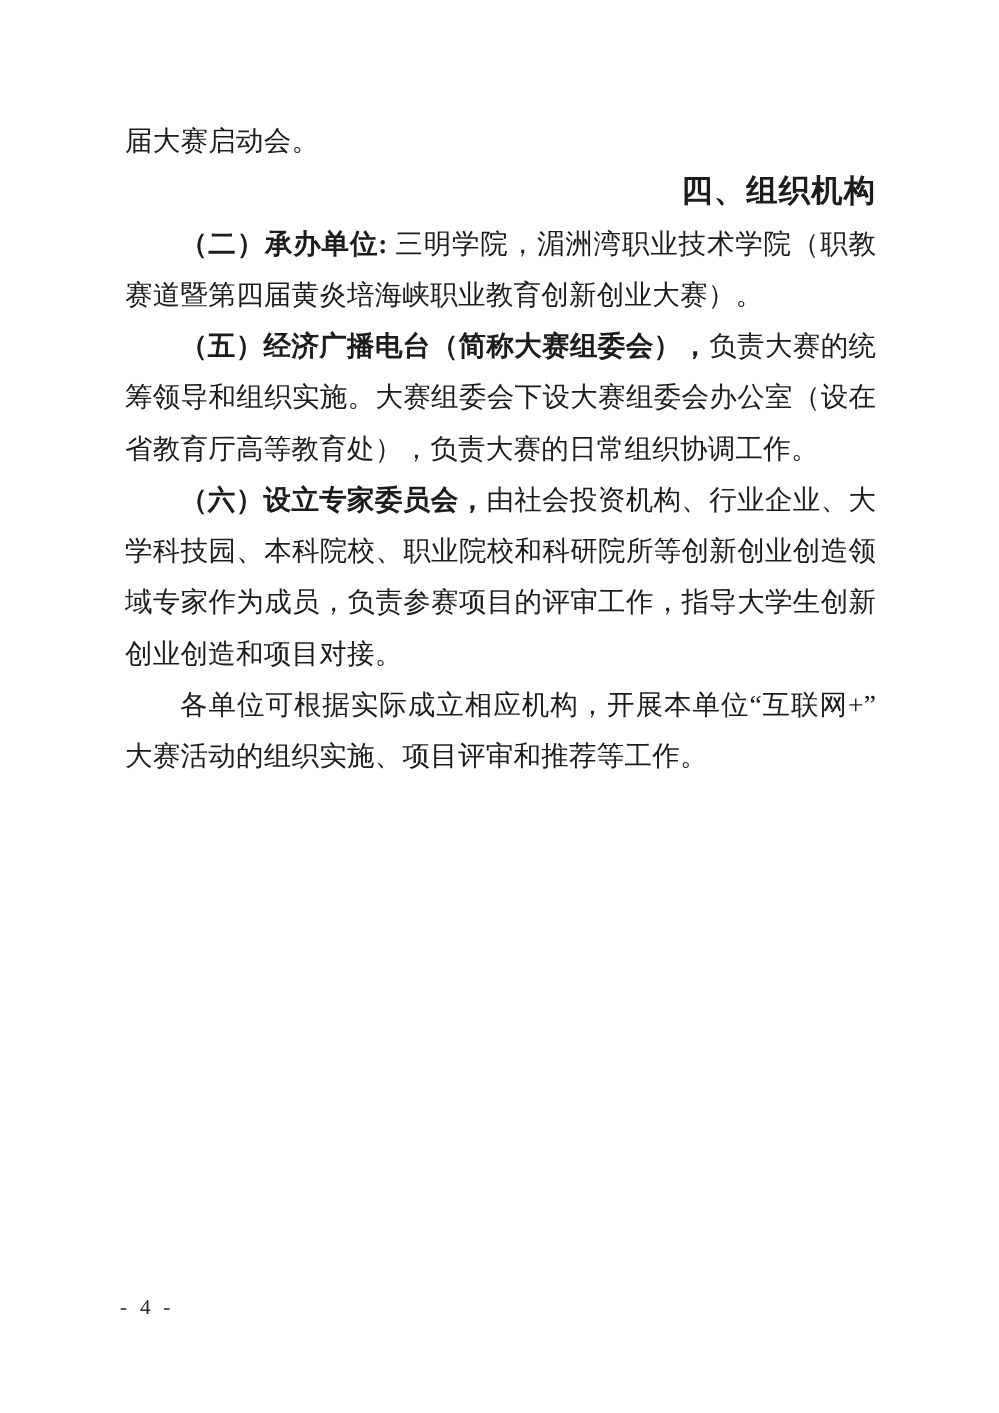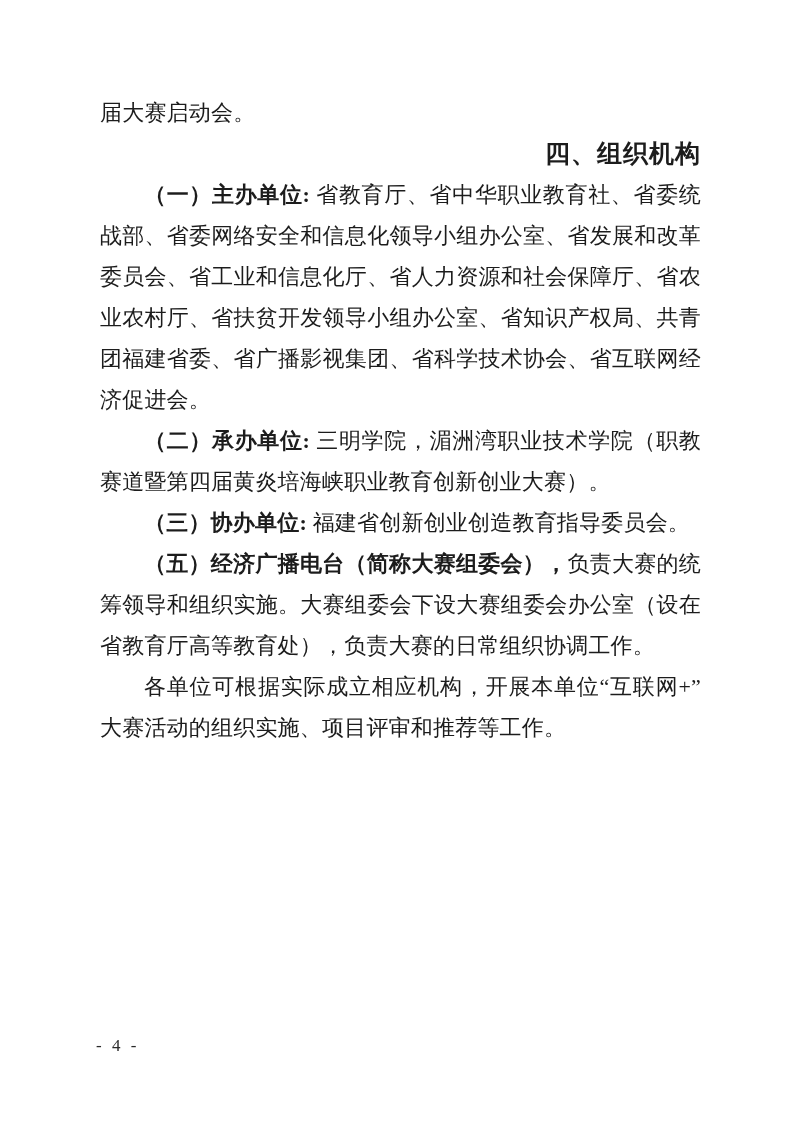--- a/index.html
+++ b/index.html
@@ -56,28 +56,27 @@
 </head>
 <body>
 
 <div class="page">
   <div class="content">
 
     <p class="continuation"><span>届大赛启动会。</span></p>
 
     <p class="heading"><span>四、组织机构</span></p>
 
-    <p><span class="para-label">（一）主办单位: </span><span>省教育厅、省中华职业教育社、省委统战部、省委网络安全和信息化领导小组办公室、省发展和改革委员会、省工业和信息化厅、省人力资源和社会保障厅、省农业农村厅、省扶贫开发领导小组办公室、省知识产权局、共青团福建省委、省广播影视集团、省科学技术协会、省互联网经济促进会。</span></p>
 
     <p><span class="para-label">（二）承办单位: </span><span>三明学院，湄洲湾职业技术学院（职教赛道暨第四届黄炎培海峡职业教育创新创业大赛）。</span></p>
 
-    <p><span class="para-label">（三）协办单位: </span><span>福建省创新创业创造教育指导委员会。</span></p>
 
 
     <p><span class="para-label">（五）经济广播电台（简称大赛组委会），</span><span>负责大赛的统筹领导和组织实施。大赛组委会下设大赛组委会办公室（设在省教育厅高等教育处），负责大赛的日常组织协调工作。</span></p>
 
+    <p><span class="para-label">（六）设立专家委员会，</span><span>由社会投资机构、行业企业、大学科技园、本科院校、职业院校和科研院所等创新创业创造领域专家作为成员，负责参赛项目的评审工作，指导大学生创新创业创造和项目对接。</span></p>
 
     <p><span>各单位可根据实际成立相应机构，开展本单位“互联网+”大赛活动的组织实施、项目评审和推荐等工作。</span></p>
 
   </div>
 
   <div class="page-number">- 4 -</div>
 </div>
 
 </body></html>

